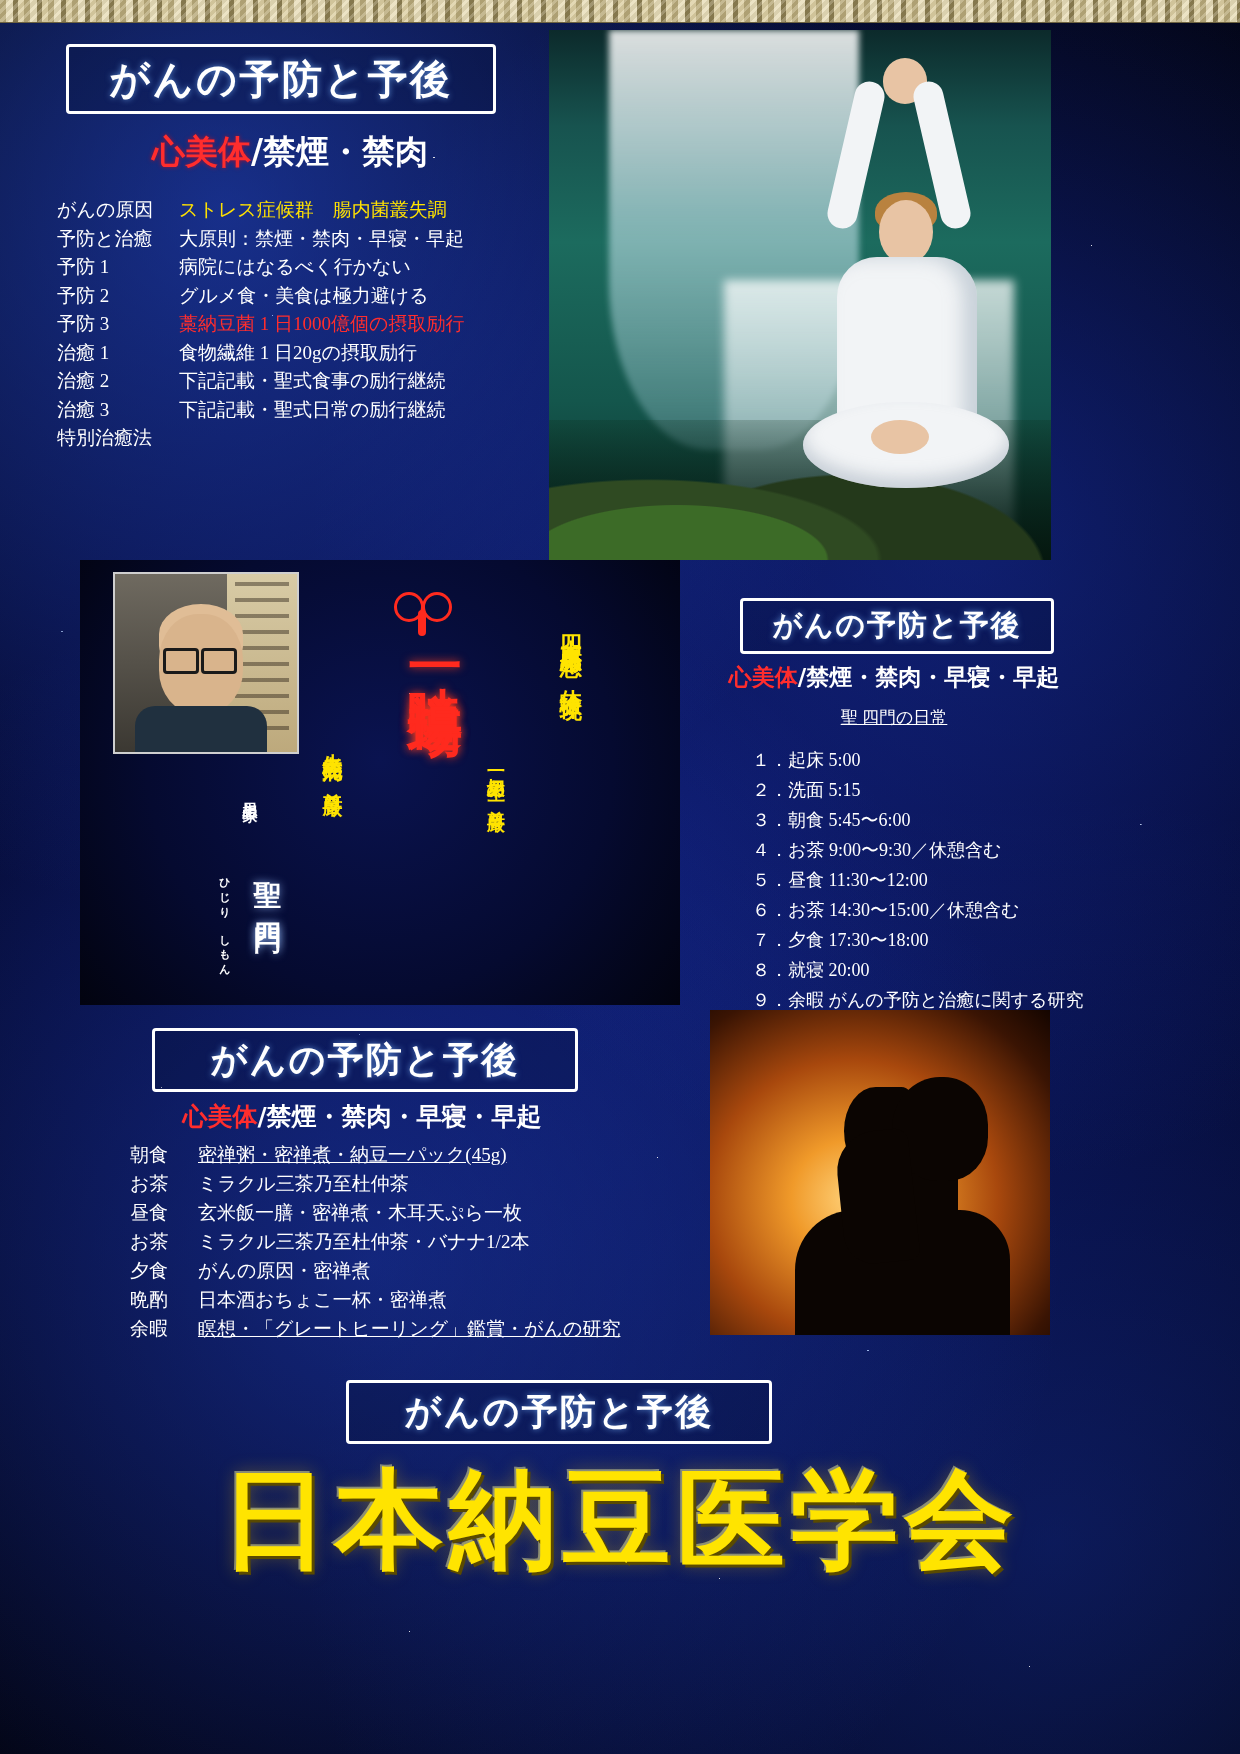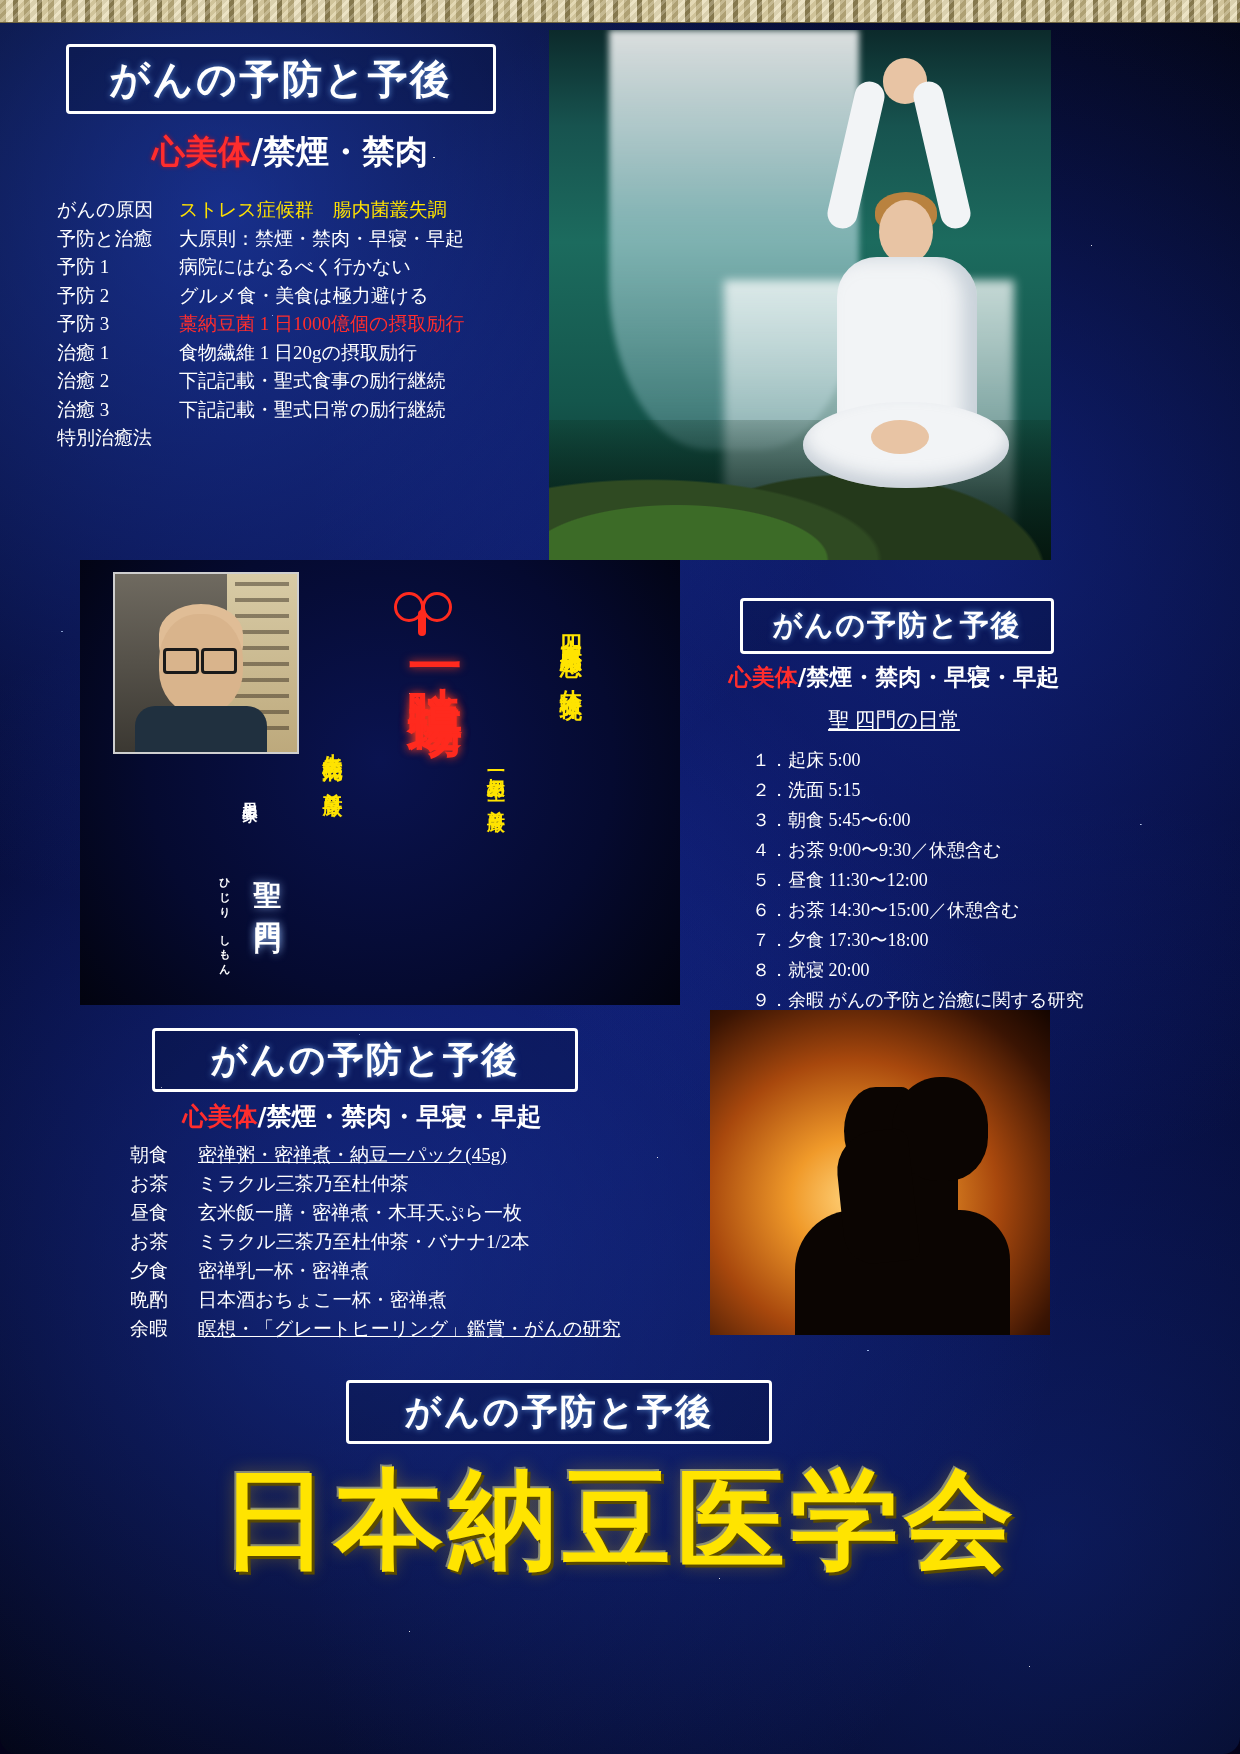--- a/index.html
+++ b/index.html
@@ -12,21 +12,20 @@
   }
   
   .page{
     position:absolute;inset:0;
     background:
       radial-gradient(circle at 18% 12%, rgba(40,80,220,0.55) 0%, rgba(10,20,90,0.0) 38%),
       radial-gradient(circle at 78% 30%, rgba(30,60,190,0.40) 0%, rgba(8,16,70,0.0) 42%),
       radial-gradient(circle at 30% 72%, rgba(35,70,200,0.45) 0%, rgba(6,12,60,0.0) 45%),
       radial-gradient(circle at 85% 88%, rgba(25,55,170,0.40) 0%, rgba(5,10,50,0.0) 40%),
       radial-gradient(circle at 50% 50%, #0b1560 0%, #050a35 55%, #02030f 100%);
-    border-radius: 17px;
   }
   .stars{
     position:absolute;inset:0;
     background-image:
       radial-gradient(1px 1px at 10% 5%, #cfe4ff 50%, transparent 52%),
       radial-gradient(1px 1px at 22% 18%, #9fc4ff 50%, transparent 52%),
       radial-gradient(1.4px 1.4px at 35% 9%, #ffffff 50%, transparent 52%),
       radial-gradient(1px 1px at 47% 26%, #bcd8ff 50%, transparent 52%),
       radial-gradient(1px 1px at 60% 6%, #e6f0ff 50%, transparent 52%),
       radial-gradient(1.2px 1.2px at 71% 22%, #a8c8ff 50%, transparent 52%),
@@ -186,21 +185,21 @@
   
   #p2-title{left:740px;top:598px;width:308px;height:50px;font-size:29px;}
   #p2-sub{
     position:absolute;left:714px;top:662px;width:360px;text-align:center;
     font-size:23px;font-weight:bold;font-family:"DejaVu Sans", sans-serif;
   }
   #p2-sub .red{color:#ff2d2d;}
   #p2-sub .wht{color:#ffffff;}
   #p2-h3{
     position:absolute;left:714px;top:706px;width:360px;text-align:center;color:#ffffff;
-    font-size:21px;text-decoration:underline;
+    font-size:17px;text-decoration:underline;
   }
   #p2-list{
     position:absolute;left:752px;top:745px;width:420px;color:#ffffff;font-size:18px;line-height:30px;
   }
   
   #p3-title{left:152px;top:1028px;width:420px;height:58px;font-size:36px;}
   #p3-sub{
     position:absolute;left:152px;top:1100px;width:420px;text-align:center;
     font-size:25px;font-weight:bold;font-family:"DejaVu Sans", sans-serif;
   }
@@ -364,21 +363,21 @@
     <div class="r">
         <span class="k">昼食</span>
         <span class="v">玄米飯一膳・密禅煮・木耳天ぷら一枚</span>
       </div>
     <div class="r">
         <span class="k">お茶</span>
         <span class="v">ミラクル三茶乃至杜仲茶・バナナ1/2本</span>
       </div>
     <div class="r">
         <span class="k">夕食</span>
-        <span class="v">密禅乳一杯・密禅煮</span>
+        <span class="v">がんの原因・密禅煮</span>
       </div>
     <div class="r">
         <span class="k">晩酌</span>
         <span class="v">日本酒おちょこ一杯・密禅煮</span>
       </div>
     <div class="r">
         <span class="k">余暇</span>
         <span class="v ul">瞑想・「グレートヒーリング」鑑賞・がんの研究</span>
       </div>
   </div>

